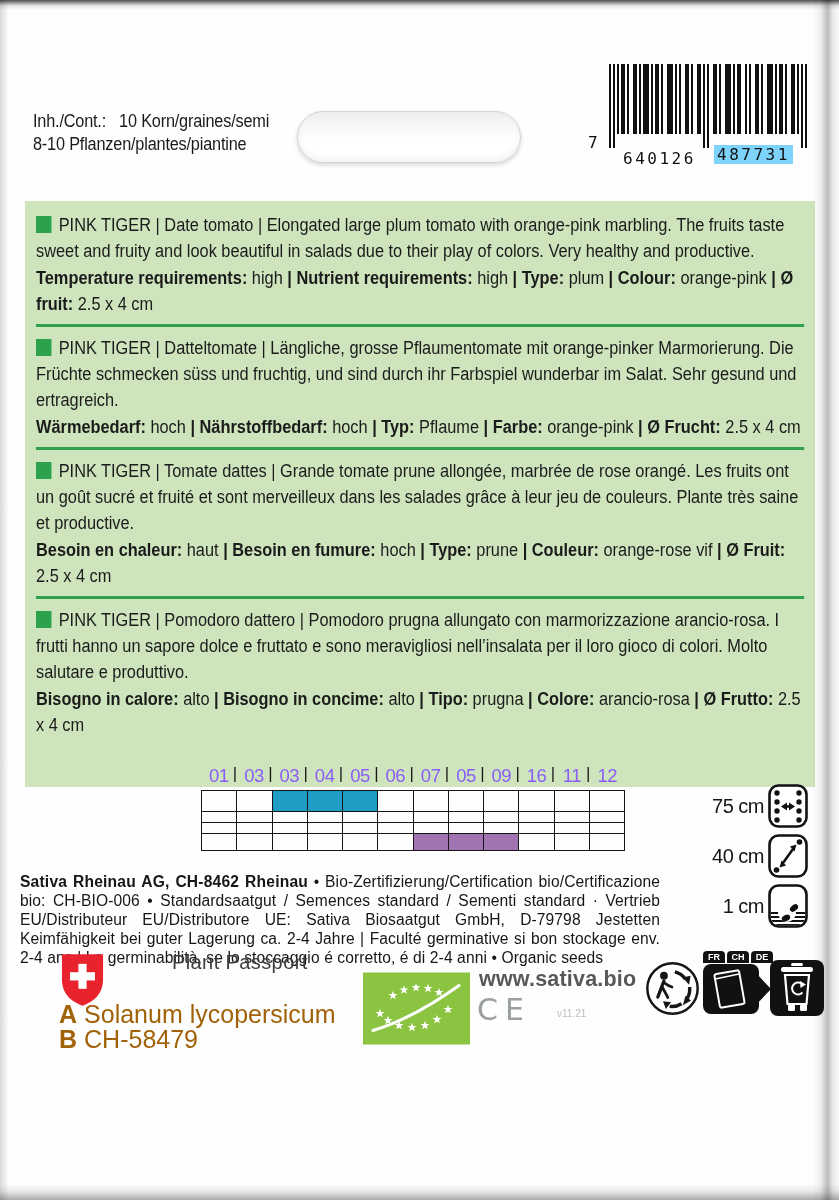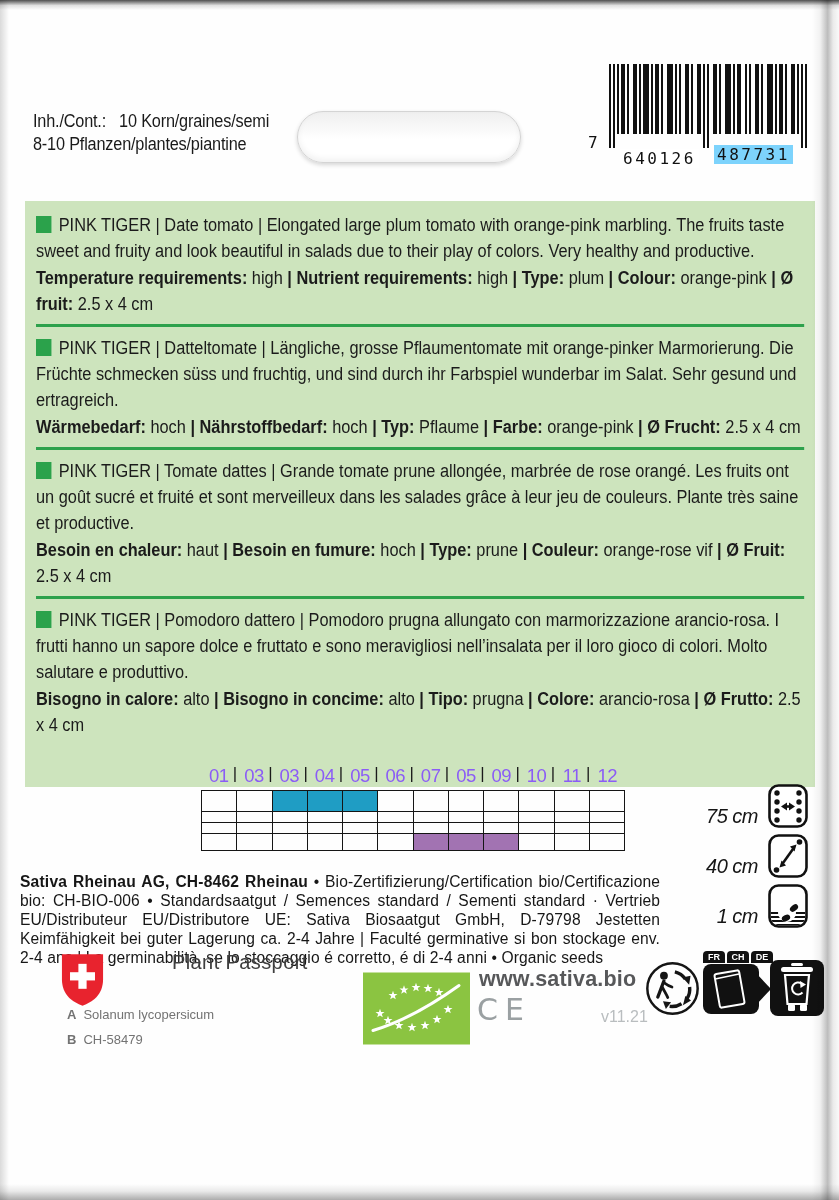--- a/index.html
+++ b/index.html
@@ -40,37 +40,37 @@
   .cal-hcell{flex:1;text-align:center;position:relative;}
   .cal-hcell + .cal-hcell::before{content:"|";position:absolute;left:-3.5px;top:-1px;color:#1a1a1a;font-size:17px;}
   .cal-grid{border:1.7px solid #151515;}
   .cal-row{display:flex;}
   .cal-row + .cal-row{border-top:1.6px solid #151515;}
   .cal-cell{flex:1;}
   .cal-cell + .cal-cell{border-left:1.6px solid #151515;}
 
   
   .spacing{left:700px;top:784px;display:flex;flex-direction:column;gap:6px;}
-  .sp-row{display:flex;align-items:flex-end;justify-content:flex-end;gap:10px;width:108px;font-style:italic;}
+  .sp-row{display:flex;align-items:center;justify-content:flex-end;gap:4px;width:108px;}
   .sp-label{font-size:20px;letter-spacing:-.5px;color:#161616;}
   .sp-icon{flex:none;}
 
   
   .legal{left:20px;top:856px;width:640px;font-size:15.6px;line-height:19.2px;text-align:justify;color:#161616;letter-spacing:.1px;}
   .legal b{letter-spacing:.2px;}
 
   
   .passport-title{left:172px;top:951px;font-size:20px;color:#3e3e3e;letter-spacing:.4px;}
   .swiss-shield{left:59px;top:952px;}
-  .species{left:59px;top:1002px;font-size:13px;line-height:25px;color:#737373;margin-left:8px;}
+  .species{left:59px;top:1002px;font-size:25px;line-height:25px;color:#a16207;}
   .species b{margin-right:7px;}
   .eu-bio{left:363px;top:972px;}
   .website{left:479px;top:967px;font-size:21.5px;font-weight:bold;color:#57585a;letter-spacing:.2px;}
   .ce{left:477px;top:992px;font-family:"DejaVu Sans",sans-serif;font-size:30px;color:#9aa0a2;letter-spacing:7px;}
-  .version{left:601px;top:1008px;font-size:16px;color:#b9bdbf;}
+  .version{left:557px;top:1008px;font-size:10px;color:#b9bdbf;}
   .triman{left:644px;top:960px;}
   .dispose{left:703px;top:950px;}
 </style>
 </head>
 <body>
 
 <div class="packet">
 
   <div class="abs content-info">
     <div>
@@ -157,21 +157,21 @@
     <div class="cal-head" id="cal-head">
         <div class="cal-hcell">01</div>
         <div class="cal-hcell">03</div>
         <div class="cal-hcell">03</div>
         <div class="cal-hcell">04</div>
         <div class="cal-hcell">05</div>
         <div class="cal-hcell">06</div>
         <div class="cal-hcell">07</div>
         <div class="cal-hcell">05</div>
         <div class="cal-hcell">09</div>
-        <div class="cal-hcell">10</div>
+        <div class="cal-hcell">16</div>
         <div class="cal-hcell">11</div>
         <div class="cal-hcell">12</div>
       </div>
     <div class="cal-grid" id="cal-grid">
         <div class="cal-row" style="height: 20px;">
           <div class="cal-cell"></div>
           <div class="cal-cell"></div>
           <div class="cal-cell" style="background: rgb(31, 157, 196);"></div>
           <div class="cal-cell" style="background: rgb(31, 157, 196);"></div>
           <div class="cal-cell" style="background: rgb(31, 157, 196);"></div>

